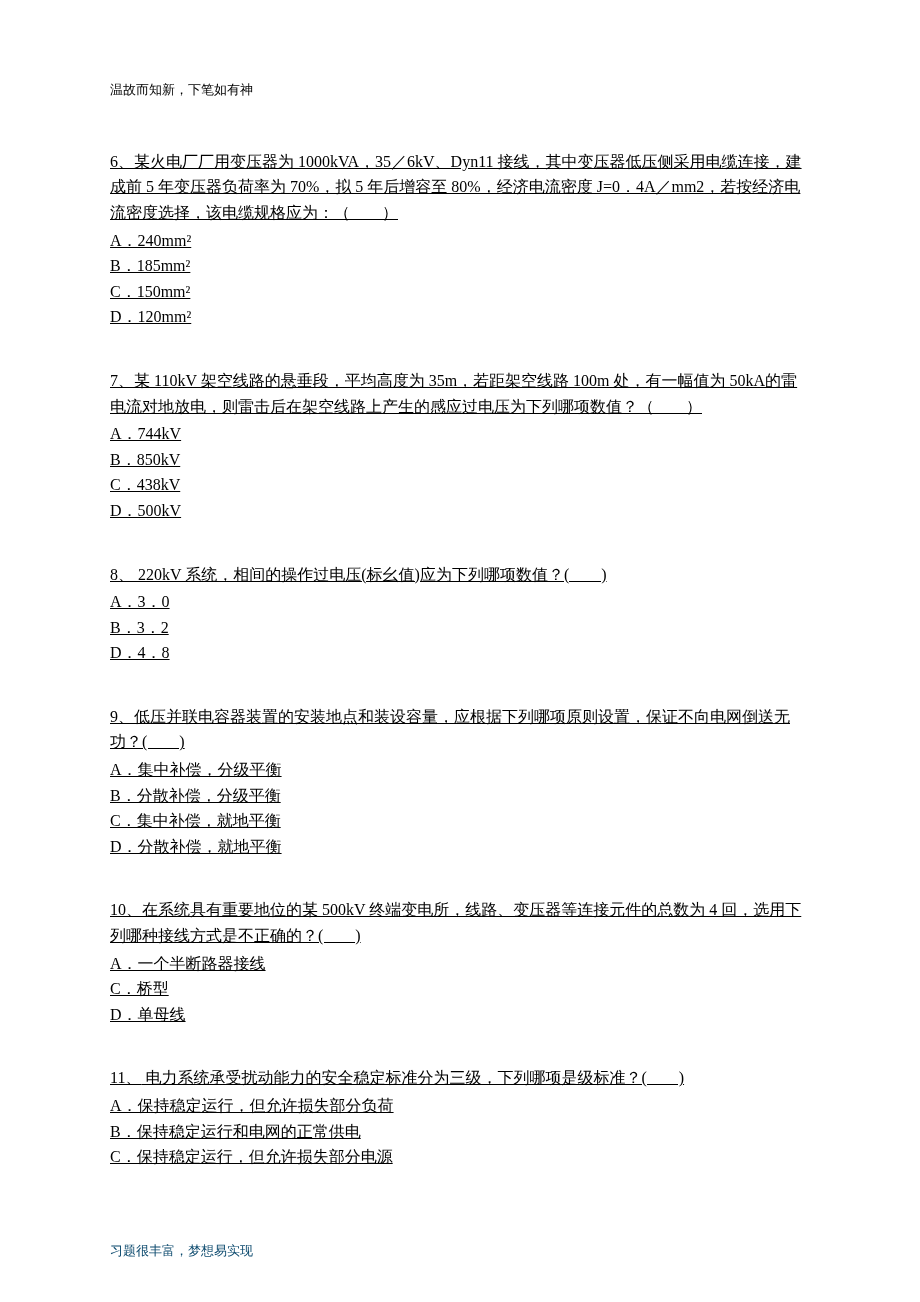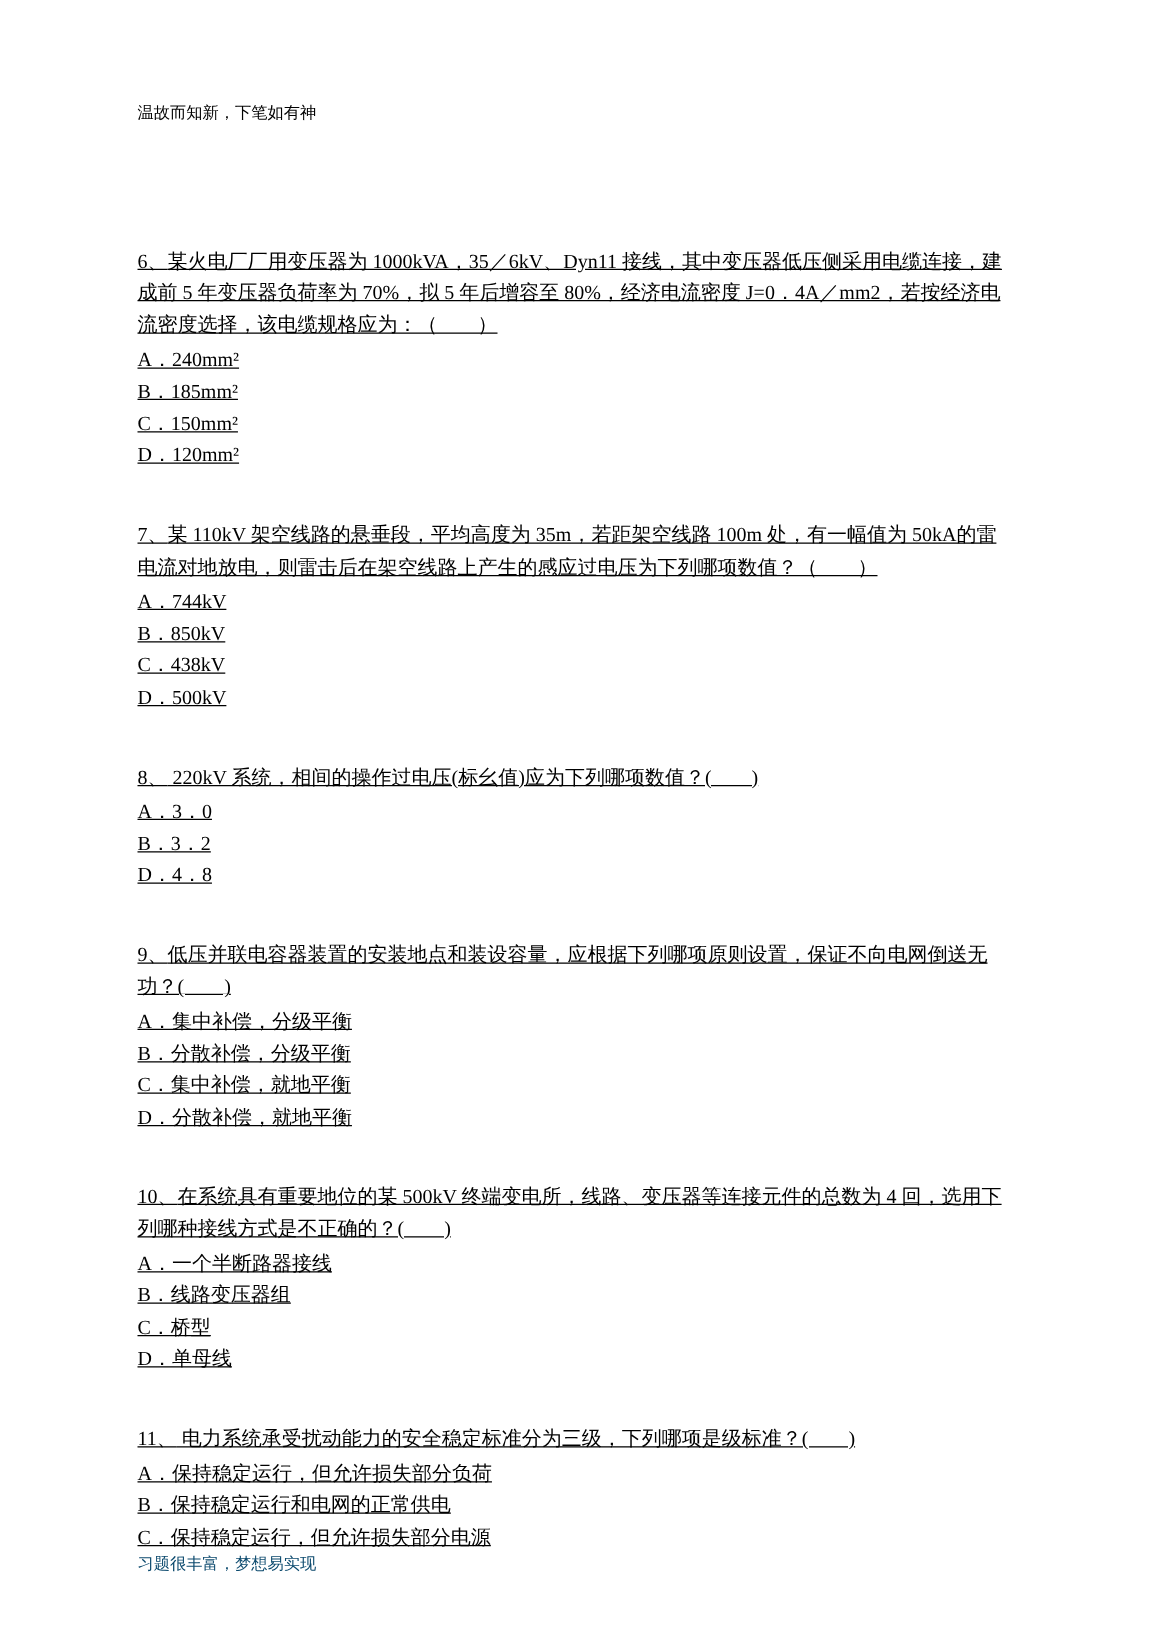--- a/index.html
+++ b/index.html
@@ -14,21 +14,21 @@
   .page {
     width: 920px;
     min-height: 1302px;
     box-sizing: border-box;
     padding: 80px 110px 30px 110px;
     position: relative;
   }
   .header-note {
     font-size: 13px;
     color: #000;
-    margin-bottom: 96px;
+    margin-bottom: 48px;
   }
   .question {
     margin-bottom: 38px;
     text-decoration: underline;
   }
   .question-text {
     white-space: pre-wrap;
   }
   .options {
     margin-top: 2px;
@@ -87,21 +87,20 @@
       <div class="option-line">B．分散补偿，分级平衡</div>
       <div class="option-line">C．集中补偿，就地平衡</div>
       <div class="option-line">D．分散补偿，就地平衡</div>
     </div>
   </div>
 
   <div class="question">
     <div class="question-text"><span>10、</span><span>在系统具有重要地位的某 500kV 终端变电所，线路、变压器等连接元件的总数为 4 回，选用下列哪种接线方式是不正确的？(　　)</span></div>
     <div class="options">
       <div class="option-line">A．一个半断路器接线</div>
-      <div class="option-line">B．线路变压器组</div>
       <div class="option-line">C．桥型</div>
       <div class="option-line">D．单母线</div>
     </div>
   </div>
 
   <div class="question" style="margin-bottom:10px">
     <div class="question-text"><span>11、</span><span> 电力系统承受扰动能力的安全稳定标准分为三级，下列哪项是级标准？(　　)</span></div>
     <div class="options">
       <div class="option-line">A．保持稳定运行，但允许损失部分负荷</div>
       <div class="option-line">B．保持稳定运行和电网的正常供电</div>

